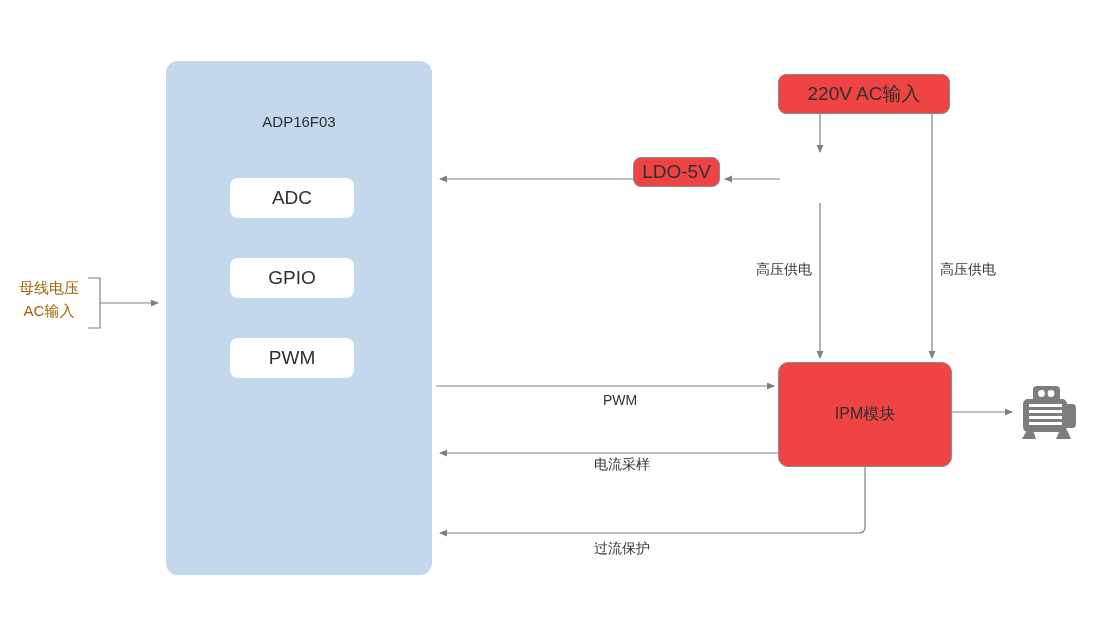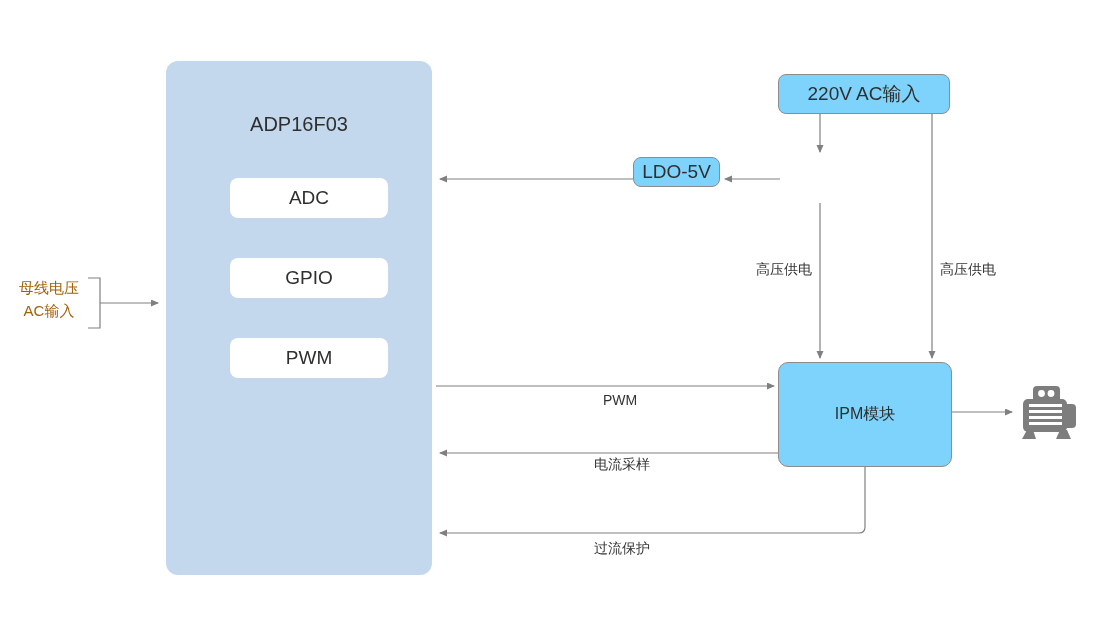--- a/index.html
+++ b/index.html
@@ -28,44 +28,44 @@
     left: 166px; top: 61px;
     width: 266px; height: 514px;
     background: #c3d8ed;
     border-radius: 12px;
   }
   .mcu-title {
     position: absolute;
     left: 0; top: 52px;
     width: 100%;
     text-align: center;
-    font-size: 20px;
+    font-size: 15px;
     color: #2f2f2f;
   }
   .module-box {
     position: absolute;
     left: 64px;
-    width: 158px; height: 40px;
+    width: 124px; height: 40px;
     background: #ffffff;
     border-radius: 8px;
     display: flex;
     align-items: center;
     justify-content: center;
     font-size: 19px;
     color: #2f2f2f;
   }
   .m0 { top: 117px; }
   .m1 { top: 197px; }
   .m2 { top: 277px; }
   .m3 { top: 357px; }
   .m4 { top: 437px; }
   
   .outline-box {
     position: absolute;
-    background: #7dd3fc;
+    background: #ef4444;
     border: 1px solid #8c8c8c;
     border-radius: 8px;
     display: flex;
     align-items: center;
     justify-content: center;
     font-size: 19px;
     color: #2f2f2f;
     box-sizing: border-box;
   }
   .ac-input { left: 778px; top: 74px; width: 172px; height: 40px; }

